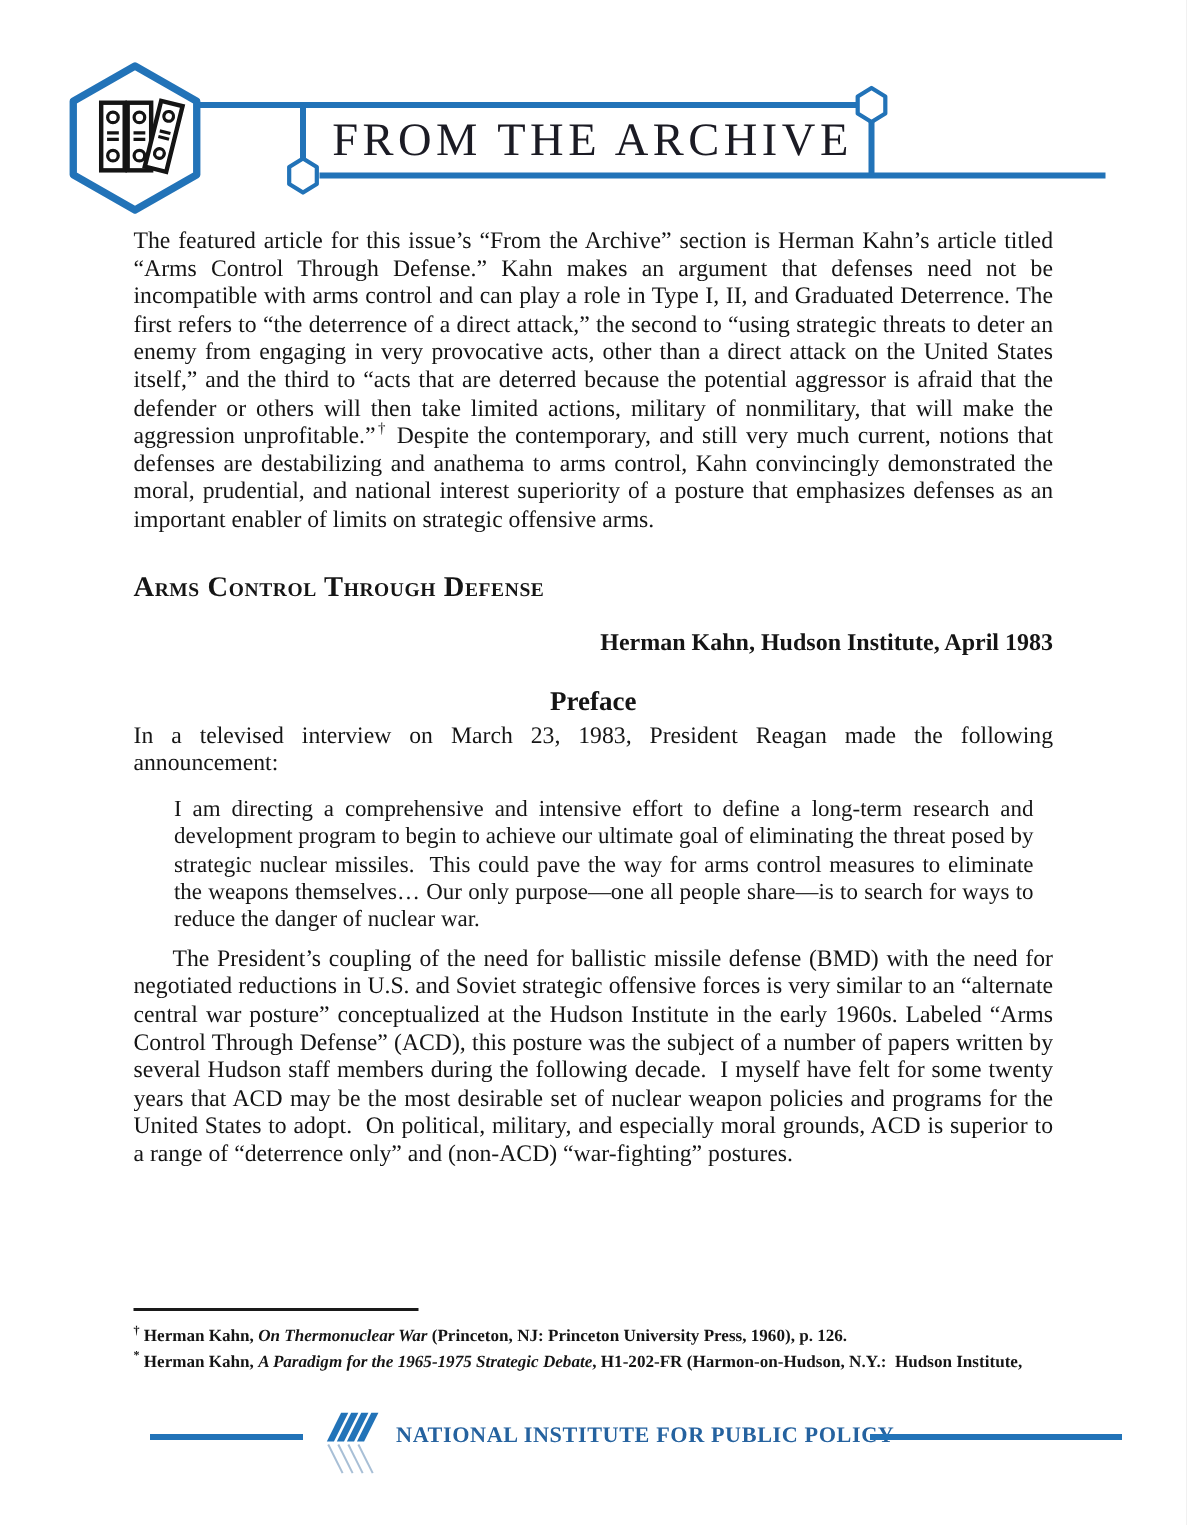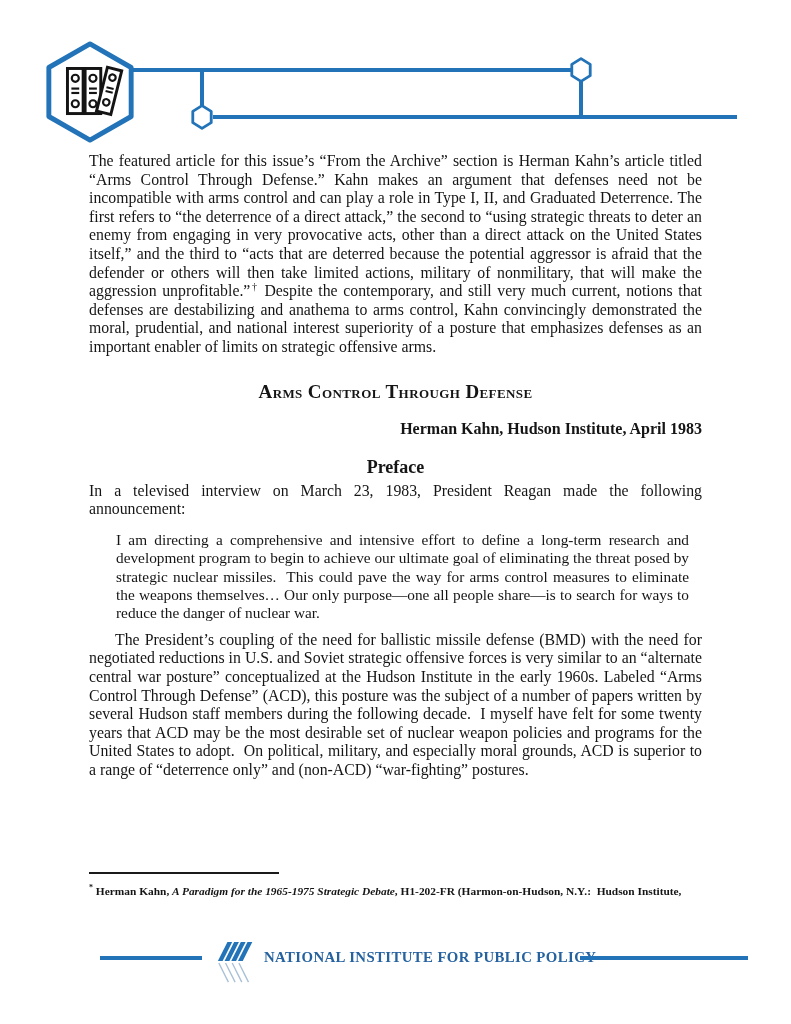--- a/index.html
+++ b/index.html
@@ -26,21 +26,21 @@
     font-family:"Liberation Serif", serif;
   }
 
   
   .doc-body {
     position:absolute; left:89px; top:152px; width:613px;
     font-size:15.8px; line-height:18.6px; text-align:justify; color:#151515;
   }
   .doc-body p { white-space:pre-wrap; }
   .article-title {
-    margin-top:24px; text-align:center; font-weight:bold;
+    margin-top:24px; font-weight:bold;
     font-variant:small-caps; font-size:19px; line-height:22px; letter-spacing:.4px;
   }
   .byline { margin-top:16px; font-weight:bold; font-size:16px; line-height:20px; text-align:right; }
   .preface-heading { margin-top:17px; text-align:center; font-weight:bold; font-size:18px; line-height:22px; }
   .para1 { margin-top:4px; }
   .block-quote {
     margin:12px 13px 0 27px; font-size:15.3px; line-height:18.4px; text-align:justify;
   }
   .para-indent { text-indent:26px; }
   .para2 { margin-top:8px; }
@@ -107,20 +107,21 @@
     <svg viewBox="0 0 20 24" width="22" height="26">
       <polygon points="10,1.5 18.5,6.8 18.5,17.2 10,22.5 1.5,17.2 1.5,6.8" fill="#ffffff" stroke="#2273b8" stroke-width="2.6" stroke-linejoin="round"></polygon>
     </svg>
   </div>
   <div class="hex-node bl">
     <svg viewBox="0 0 20 24" width="22" height="26">
       <polygon points="10,1.5 18.5,6.8 18.5,17.2 10,22.5 1.5,17.2 1.5,6.8" fill="#ffffff" stroke="#2273b8" stroke-width="2.6" stroke-linejoin="round"></polygon>
     </svg>
   </div>
 
+  <div class="masthead-title">FROM THE ARCHIVE</div>
 
   <div class="doc-body">
 
     <p><span>The featured article for this issue’s “From the Archive” section is Herman Kahn’s article titled “Arms Control Through Defense.” Kahn makes an argument that defenses need not be incompatible with arms control and can play a role in Type I, II, and Graduated Deterrence. The first refers to “the deterrence of a direct attack,” the second to “using strategic threats to deter an enemy from engaging in very provocative acts, other than a direct attack on the United States itself,” and the third to “acts that are deterred because the potential aggressor is afraid that the defender or others will then take limited actions, military of nonmilitary, that will make the aggression unprofitable.”</span><sup class="fn-ref">†</sup><span> Despite the contemporary, and still very much current, notions that defenses are destabilizing and anathema to arms control, Kahn convincingly demonstrated the moral, prudential, and national interest superiority of a posture that emphasizes defenses as an important enabler of limits on strategic offensive arms.</span></p>
 
     <h2 class="article-title">Arms Control Through Defense</h2>
 
     <p class="byline">Herman Kahn, Hudson Institute, April 1983</p>
 
     <h3 class="preface-heading">Preface</h3>
@@ -130,20 +131,21 @@
     <p class="block-quote">I am directing a comprehensive and intensive effort to define a long-term research and development program to begin to achieve our ultimate goal of eliminating the threat posed by strategic nuclear missiles.  This could pave the way for arms control measures to eliminate the weapons themselves… Our only purpose—one all people share—is to search for ways to reduce the danger of nuclear war.</p>
 
     <p class="para-indent para2">The President’s coupling of the need for ballistic missile defense (BMD) with the need for negotiated reductions in U.S. and Soviet strategic offensive forces is very similar to an “alternate central war posture” conceptualized at the Hudson Institute in the early 1960s. Labeled “Arms Control Through Defense” (ACD), this posture was the subject of a number of papers written by several Hudson staff members during the following decade.  I myself have felt for some twenty years that ACD may be the most desirable set of nuclear weapon policies and programs for the United States to adopt.  On political, military, and especially moral grounds, ACD is superior to a range of “deterrence only” and (non-ACD) “war-fighting” postures.</p>
 
 
   </div>
 
   <div class="footnote-block">
     <hr class="footnote-rule">
 
+    <p class="footnote"><span class="fn-marker">†</span><span> Herman Kahn, </span><span class="it">On Thermonuclear War</span><span> (Princeton, NJ: Princeton University Press, 1960), p. 126.</span></p>
 
     <p class="footnote"><span class="fn-marker">*</span><span> Herman Kahn, </span><span class="it">A Paradigm for the 1965-1975 Strategic Debate</span><span>, H1-202-FR (Harmon-on-Hudson, N.Y.:  Hudson Institute,</span></p>
   </div>
 
   <div class="footer-line l"></div>
 
   <div class="footer-logo">
     <svg viewBox="0 0 48 46" width="46" height="44">
       <g fill="#2273b8">
         <polygon points="14,2 19,2 9,22 4,22"></polygon>

